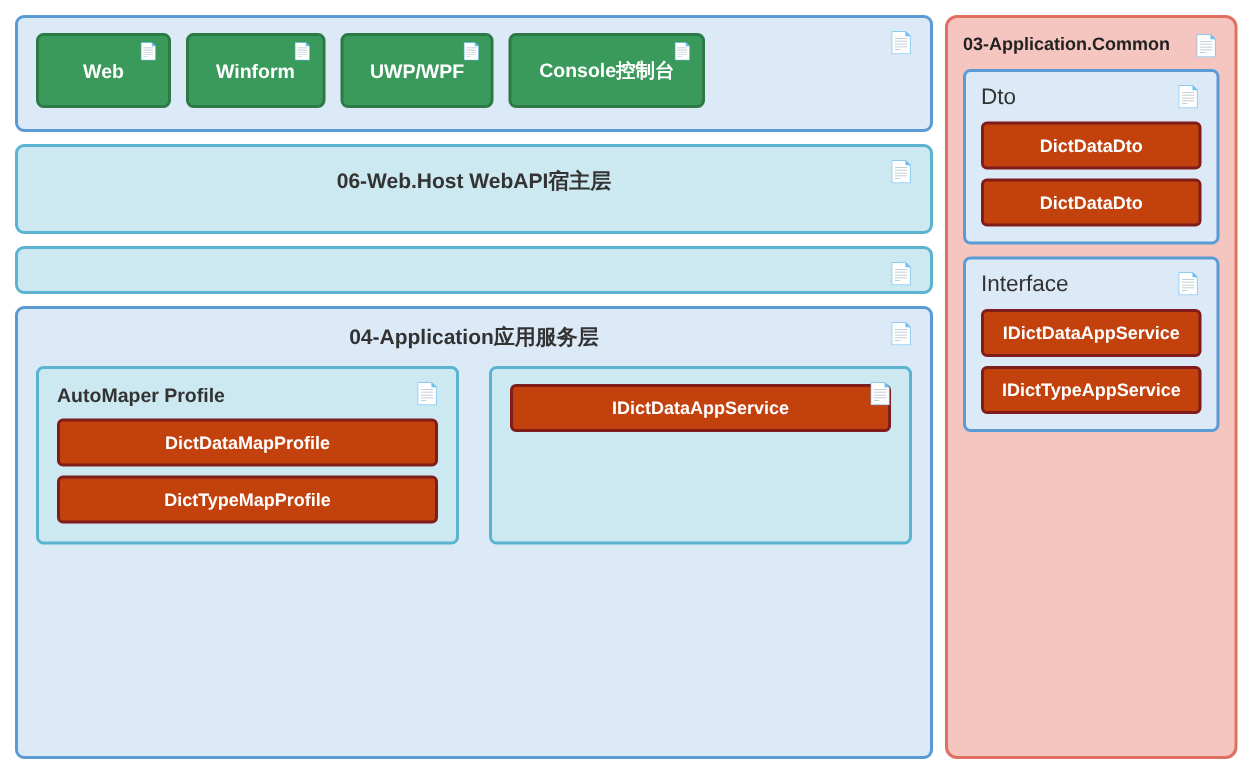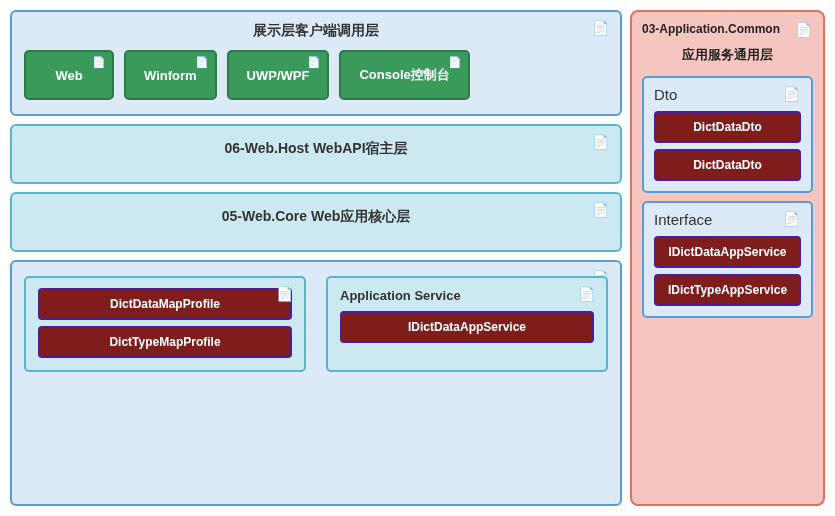--- a/index.html
+++ b/index.html
@@ -136,22 +136,22 @@
     }
 
     .sub-box-title {
       font-size: 13px;
       font-weight: bold;
       color: #333;
       margin-bottom: 8px;
     }
 
     .orange-btn {
-      background: #7f1d1d;
-      border: 2px solid #4c1d95;
+      background: #c2410c;
+      border: 2px solid #7f1d1d;
       border-radius: 4px;
       color: #fff;
       font-size: 12px;
       font-weight: bold;
       padding: 7px 12px;
       text-align: center;
       margin-bottom: 6px;
       cursor: pointer;
       width: 100%;
     }
@@ -218,21 +218,20 @@
   </style>
 </head>
 <body>
 
 <div class="main-container">
 
   <div class="left-panel">
 
     <div class="presentation-layer">
       <div class="layer-icon">📄</div>
-      <div class="layer-title">展示层客户端调用层</div>
       <div class="presentation-items">
         <div class="green-box">
           <span>Web</span>
           <span class="box-icon">📄</span>
         </div>
         <div class="green-box">
           <span>Winform</span>
           <span class="box-icon">📄</span>
         </div>
         <div class="green-box">
@@ -246,50 +245,49 @@
       </div>
     </div>
 
     <div class="api-host-layer">
       <div class="layer-icon">📄</div>
       <div class="layer-title">06-Web.Host WebAPI宿主层</div>
     </div>
 
     <div class="web-core-layer">
       <div class="layer-icon">📄</div>
-      <div class="layer-title">05-Web.Core Web应用核心层</div>
     </div>
 
     <div class="app-service-layer">
       <div class="layer-icon">📄</div>
+      <div class="layer-title">04-Application应用服务层</div>
       <div class="app-service-inner">
 
         <div class="sub-box">
           <div class="layer-icon">📄</div>
+          <div class="sub-box-title">AutoMaper Profile</div>
           <div class="orange-btn">DictDataMapProfile</div>
           <div class="orange-btn">DictTypeMapProfile</div>
         </div>
 
         <div class="sub-box">
           <div class="layer-icon">📄</div>
-          <div class="sub-box-title">Application Service</div>
           <div class="orange-btn">IDictDataAppService</div>
         </div>
 
       </div>
     </div>
 
   </div>
 
   <div class="right-panel">
     <div class="right-panel-header">
       <div class="right-panel-title-top">03-Application.Common</div>
       <div class="doc-icon">📄</div>
     </div>
-    <div class="right-panel-title-bottom">应用服务通用层</div>
 
     <div class="right-sub-box">
       <div class="layer-icon">📄</div>
       <div class="right-sub-title">Dto</div>
       <div class="orange-btn">DictDataDto</div>
       <div class="orange-btn">DictDataDto</div>
     </div>
 
     <div class="right-sub-box">
       <div class="layer-icon">📄</div>

